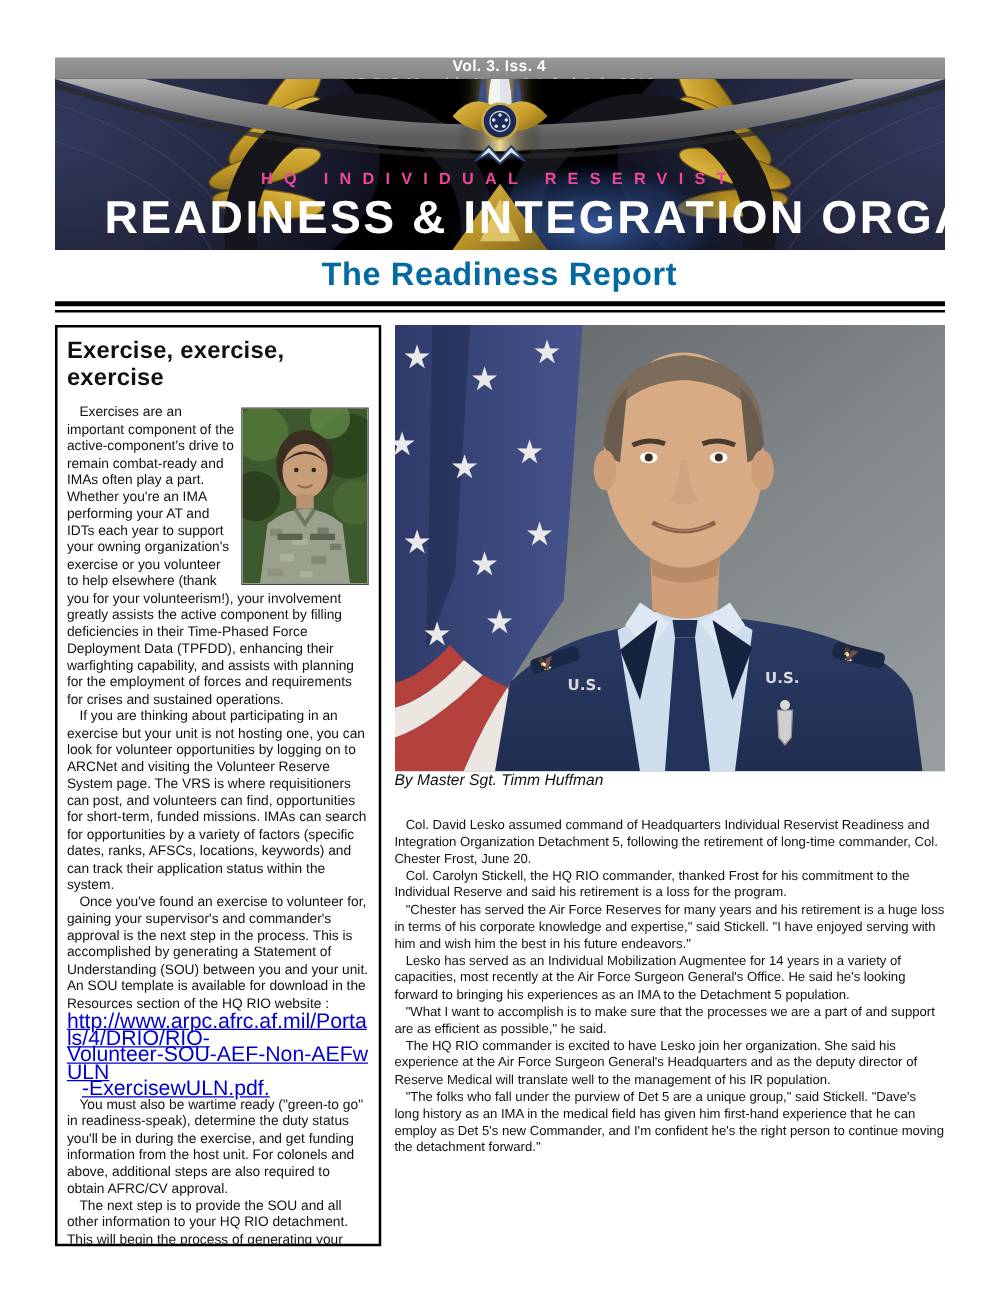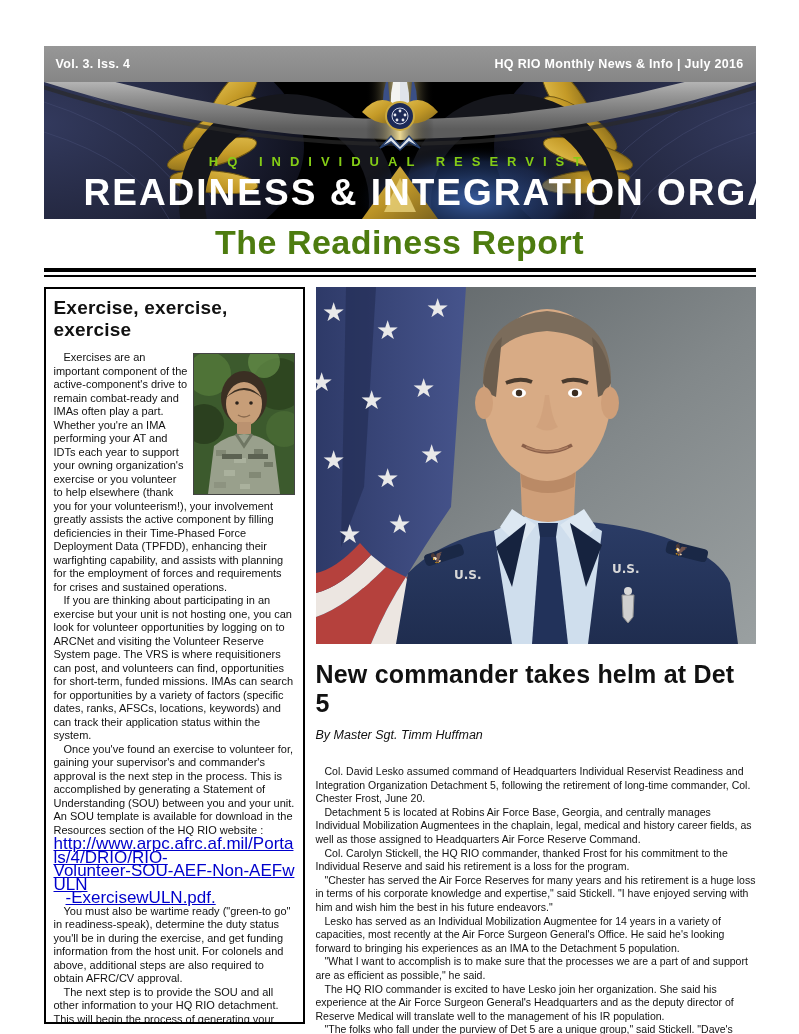--- a/index.html
+++ b/index.html
@@ -5,40 +5,40 @@
   html,body { margin:0; padding:0; background:#ffffff; }
   .page {
     position:relative; width:799px; height:1034px; background:#ffffff;
     font-family:"Liberation Sans", "DejaVu Sans", sans-serif; color:#111;
     overflow:hidden;
   }
   .content { width:712px; margin:0 auto; padding-top:46px; }
 
   
   .issue-bar {
-    height:36px; background:linear-gradient(180deg,#979797,#868686);
+    height:17px; background:linear-gradient(180deg,#979797,#868686);
     display:flex; align-items:center; justify-content:space-between;
-    padding:0 12px; box-sizing:border-box;
+    padding:0 12px; box-sizing:border-box;flex-direction:column;
   }
   .issue-bar span { color:#ffffff; font-weight:bold; font-size:12.5px; letter-spacing:.3px; }
 
   
   .banner { position:relative; width:712px; height:137px; background:#000; overflow:hidden; }
   .banner svg { position:absolute; inset:0; }
   .banner .kicker {
     position:absolute; left:0; right:0; top:72px; text-align:center;
-    color:#84cc16; font-size:13px; letter-spacing:9px; font-weight:bold; white-space:nowrap;
+    color:#ec4899; font-size:13px; letter-spacing:9px; font-weight:bold; white-space:nowrap;
   }
   .banner .orgname {
     position:absolute; left:0; right:0; top:90px; text-align:center;
     color:#ffffff; font-size:37px; letter-spacing:2px; font-weight:700; white-space:nowrap;padding-left:40px;
   }
 
   .report-title {
-    text-align:center; font-size:34px; font-weight:bold; color:#4d7c0f;
+    text-align:center; font-size:26px; font-weight:bold; color:#0369a1;
     padding:4px 0 6px 0; letter-spacing:.5px;
   }
   .double-rule { border-top:4px solid #000; border-bottom:2px solid #000; height:3px; }
 
   .cols { display:flex; margin-top:10px; gap:11px; }
 
   
   .left-box {
     width:263px; box-sizing:border-box; border:2px solid #000;
     padding:6px 8px 0 8px; height:737px; overflow:hidden;
@@ -306,25 +306,23 @@
 
             <rect x="108" y="262" width="40" height="12" rx="4" fill="#1a2846" transform="rotate(-18 128 268)"></rect>
             <text x="114" y="272" font-size="11" fill="#cfcfcf" transform="rotate(-18 128 268)" font-family="'DejaVu Sans', sans-serif">🦅</text>
             <rect x="350" y="258" width="42" height="13" rx="4" fill="#1a2846" transform="rotate(14 371 264)"></rect>
             <text x="358" y="269" font-size="11" fill="#cfcfcf" transform="rotate(14 371 264)" font-family="'DejaVu Sans', sans-serif">🦅</text>
 
             <path d="M306,308 L318,308 L317,330 L312,336 L307,330 Z" fill="#cfcfcf" stroke="#8e8e8e"></path>
             <circle cx="312" cy="304" r="4" fill="#d9d9d9"></circle>
           </svg>
         </div>
-        <h1>New commander takes helm at Det 5</h1>
         <div class="right-byline">By Master Sgt. Timm Huffman</div>
         <div class="right-body">
           <p>Col. David Lesko assumed command of Headquarters Individual Reservist Readiness and Integration Organization Detachment 5, following the retirement of long-time commander, Col. Chester Frost, June 20.</p>
-          <p>Detachment 5 is located at Robins Air Force Base, Georgia, and centrally manages Individual Mobilization Augmentees in the chaplain, legal, medical and history career fields, as well as those assigned to Headquarters Air Force Reserve Command.</p>
           <p>Col. Carolyn Stickell, the HQ RIO commander, thanked Frost for his commitment to the Individual Reserve and said his retirement is a loss for the program.</p>
           <p>"Chester has served the Air Force Reserves for many years and his retirement is a huge loss in terms of his corporate knowledge and expertise," said Stickell. "I have enjoyed serving with him and wish him the best in his future endeavors."</p>
           <p>Lesko has served as an Individual Mobilization Augmentee for 14 years in a variety of capacities, most recently at the Air Force Surgeon General's Office. He said he's looking forward to bringing his experiences as an IMA to the Detachment 5 population.</p>
           <p>"What I want to accomplish is to make sure that the processes we are a part of and support are as efficient as possible," he said.</p>
           <p>The HQ RIO commander is excited to have Lesko join her organization. She said his experience at the Air Force Surgeon General's Headquarters and as the deputy director of Reserve Medical will translate well to the management of his IR population.</p>
           <p>"The folks who fall under the purview of Det 5 are a unique group," said Stickell. "Dave's long history as an IMA in the medical field has given him first-hand experience that he can employ as Det 5's new Commander, and I'm confident he's the right person to continue moving the detachment forward."</p>
         </div>
       </div>
     </div>
 

